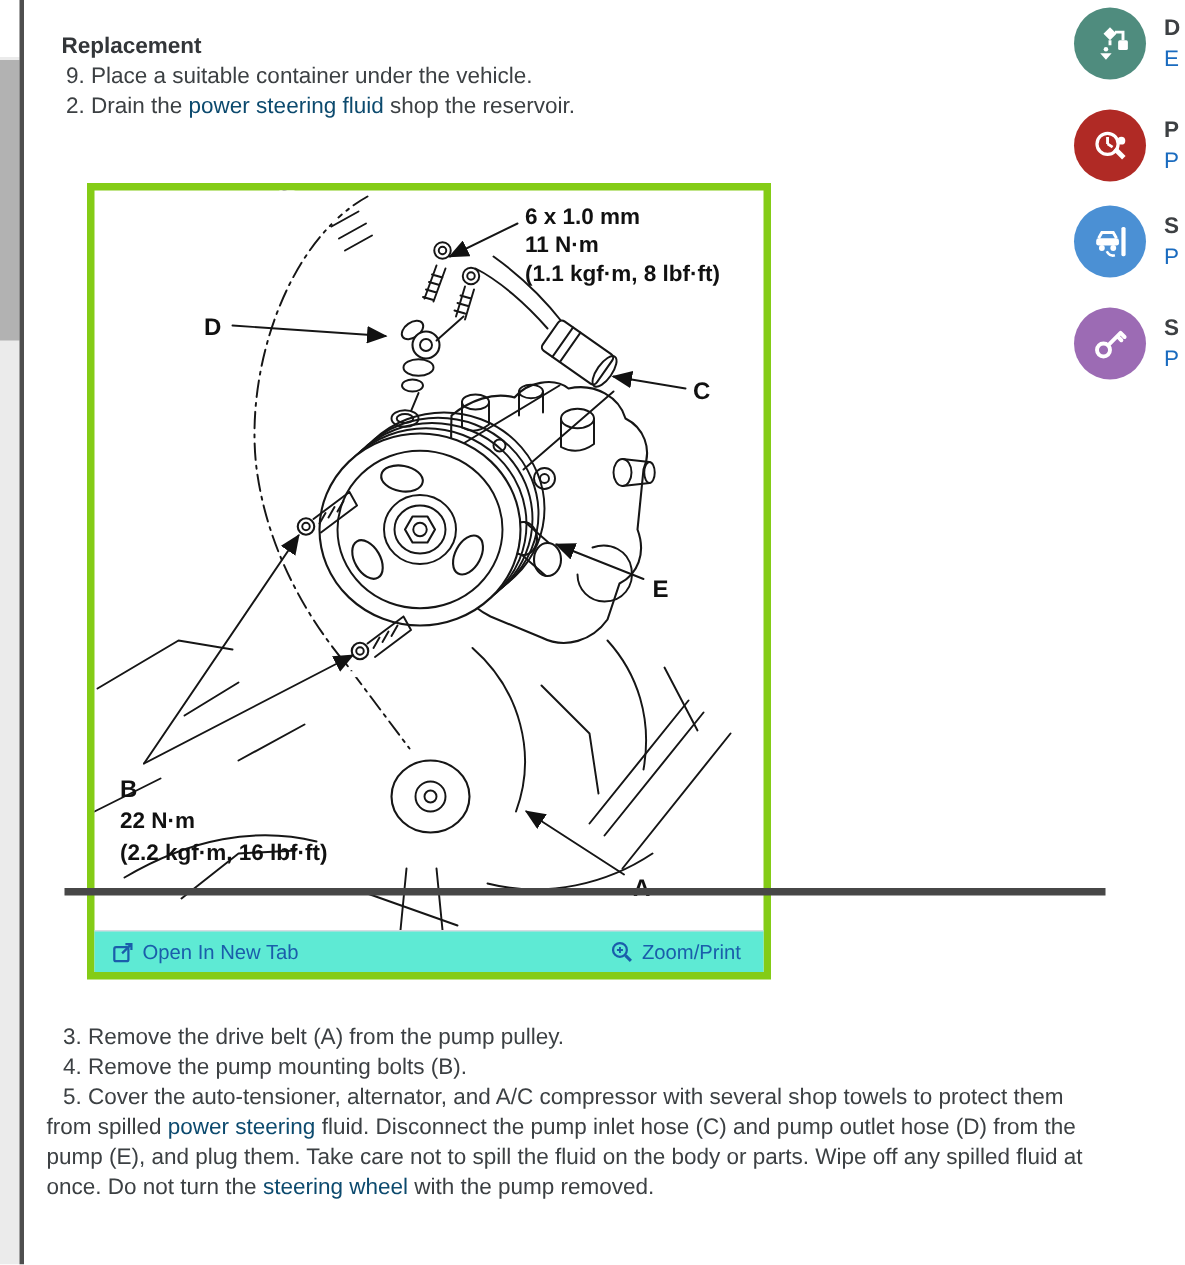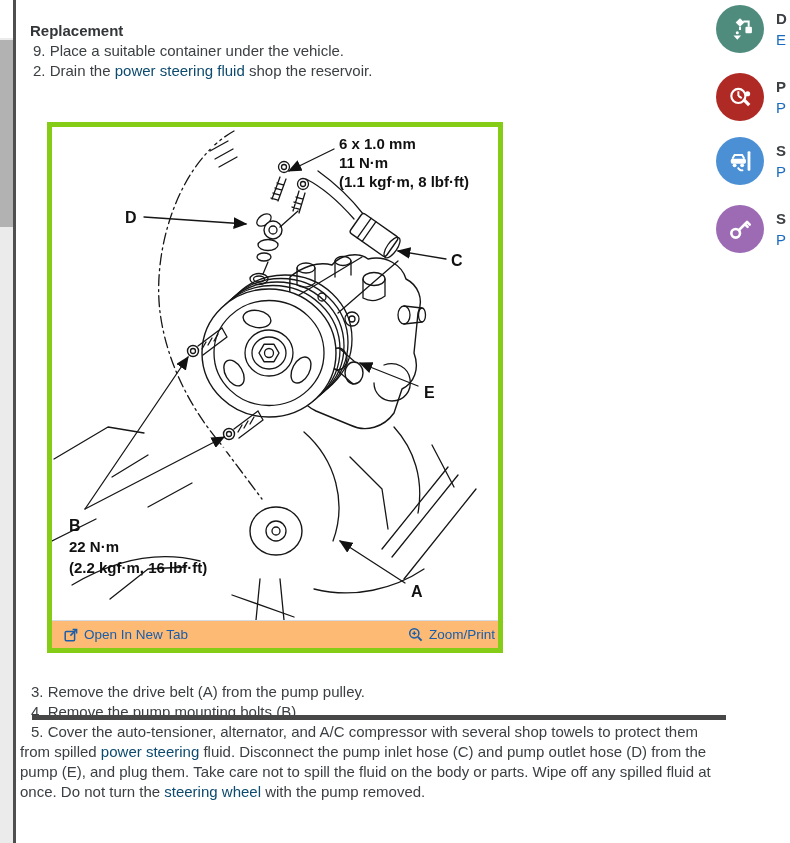--- a/index.html
+++ b/index.html
@@ -7,32 +7,32 @@
     width:790px;height:843px;position:relative;overflow:hidden;
     background:#ffffff;font-family:"Liberation Sans",sans-serif;
     -webkit-font-smoothing:antialiased;
   }
   
   .sb-track{position:absolute;left:0;top:38px;width:13px;height:805px;background:#ebebeb;}
   .sb-thumb{position:absolute;left:0;top:40px;width:13px;height:187px;background:#b2b2b2;}
   .frame-border{position:absolute;left:13px;top:0;width:3px;height:843px;background:#4f4f4f;}
 
   
-  .content{position:absolute;left:16px;top:0;width:695px;height:720px;background:#fff;}
+  .content{position:absolute;left:27px;top:0;width:695px;height:597px;background:#fff;}
   .doc-title{position:absolute;left:14px;top:22px;font-size:15px;font-weight:bold;color:#333639;}
   .intro-steps{position:absolute;left:17px;top:41px;width:660px;font-size:15px;color:#3c4043;line-height:20px;}
   a.lnk{color:#0c4a6e;text-decoration:none;cursor:pointer;}
 
   
   .fig-box{position:absolute;left:31px;top:122px;width:446px;border:5px solid #84cc16;background:#fff;}
   .fig-img{display:block;width:446px;height:493px;}
   .fig-footer{
-    height:27px;background:#fdba74;border-top:1px solid #d6dbe2;
+    height:27px;background:#5eead4;border-top:1px solid #d6dbe2;
     display:flex;align-items:center;justify-content:space-between;
-    padding:0 3px 0 12px;font-size:13.5px;
+    padding:0 15px 0 12px;font-size:13.5px;
   }
   .fig-link{display:flex;align-items:center;gap:6px;color:#1a5dab;cursor:pointer;}
   .fig-link svg{display:block;}
 
   
   .procedure{position:absolute;left:4px;top:682px;width:692px;font-size:15px;color:#3c4043;line-height:20px;}
   .procedure p{margin:0;text-indent:11px;}
 
   
   .bottom-bar{position:absolute;left:16px;bottom:0;width:694px;height:5px;background:#474747;}

